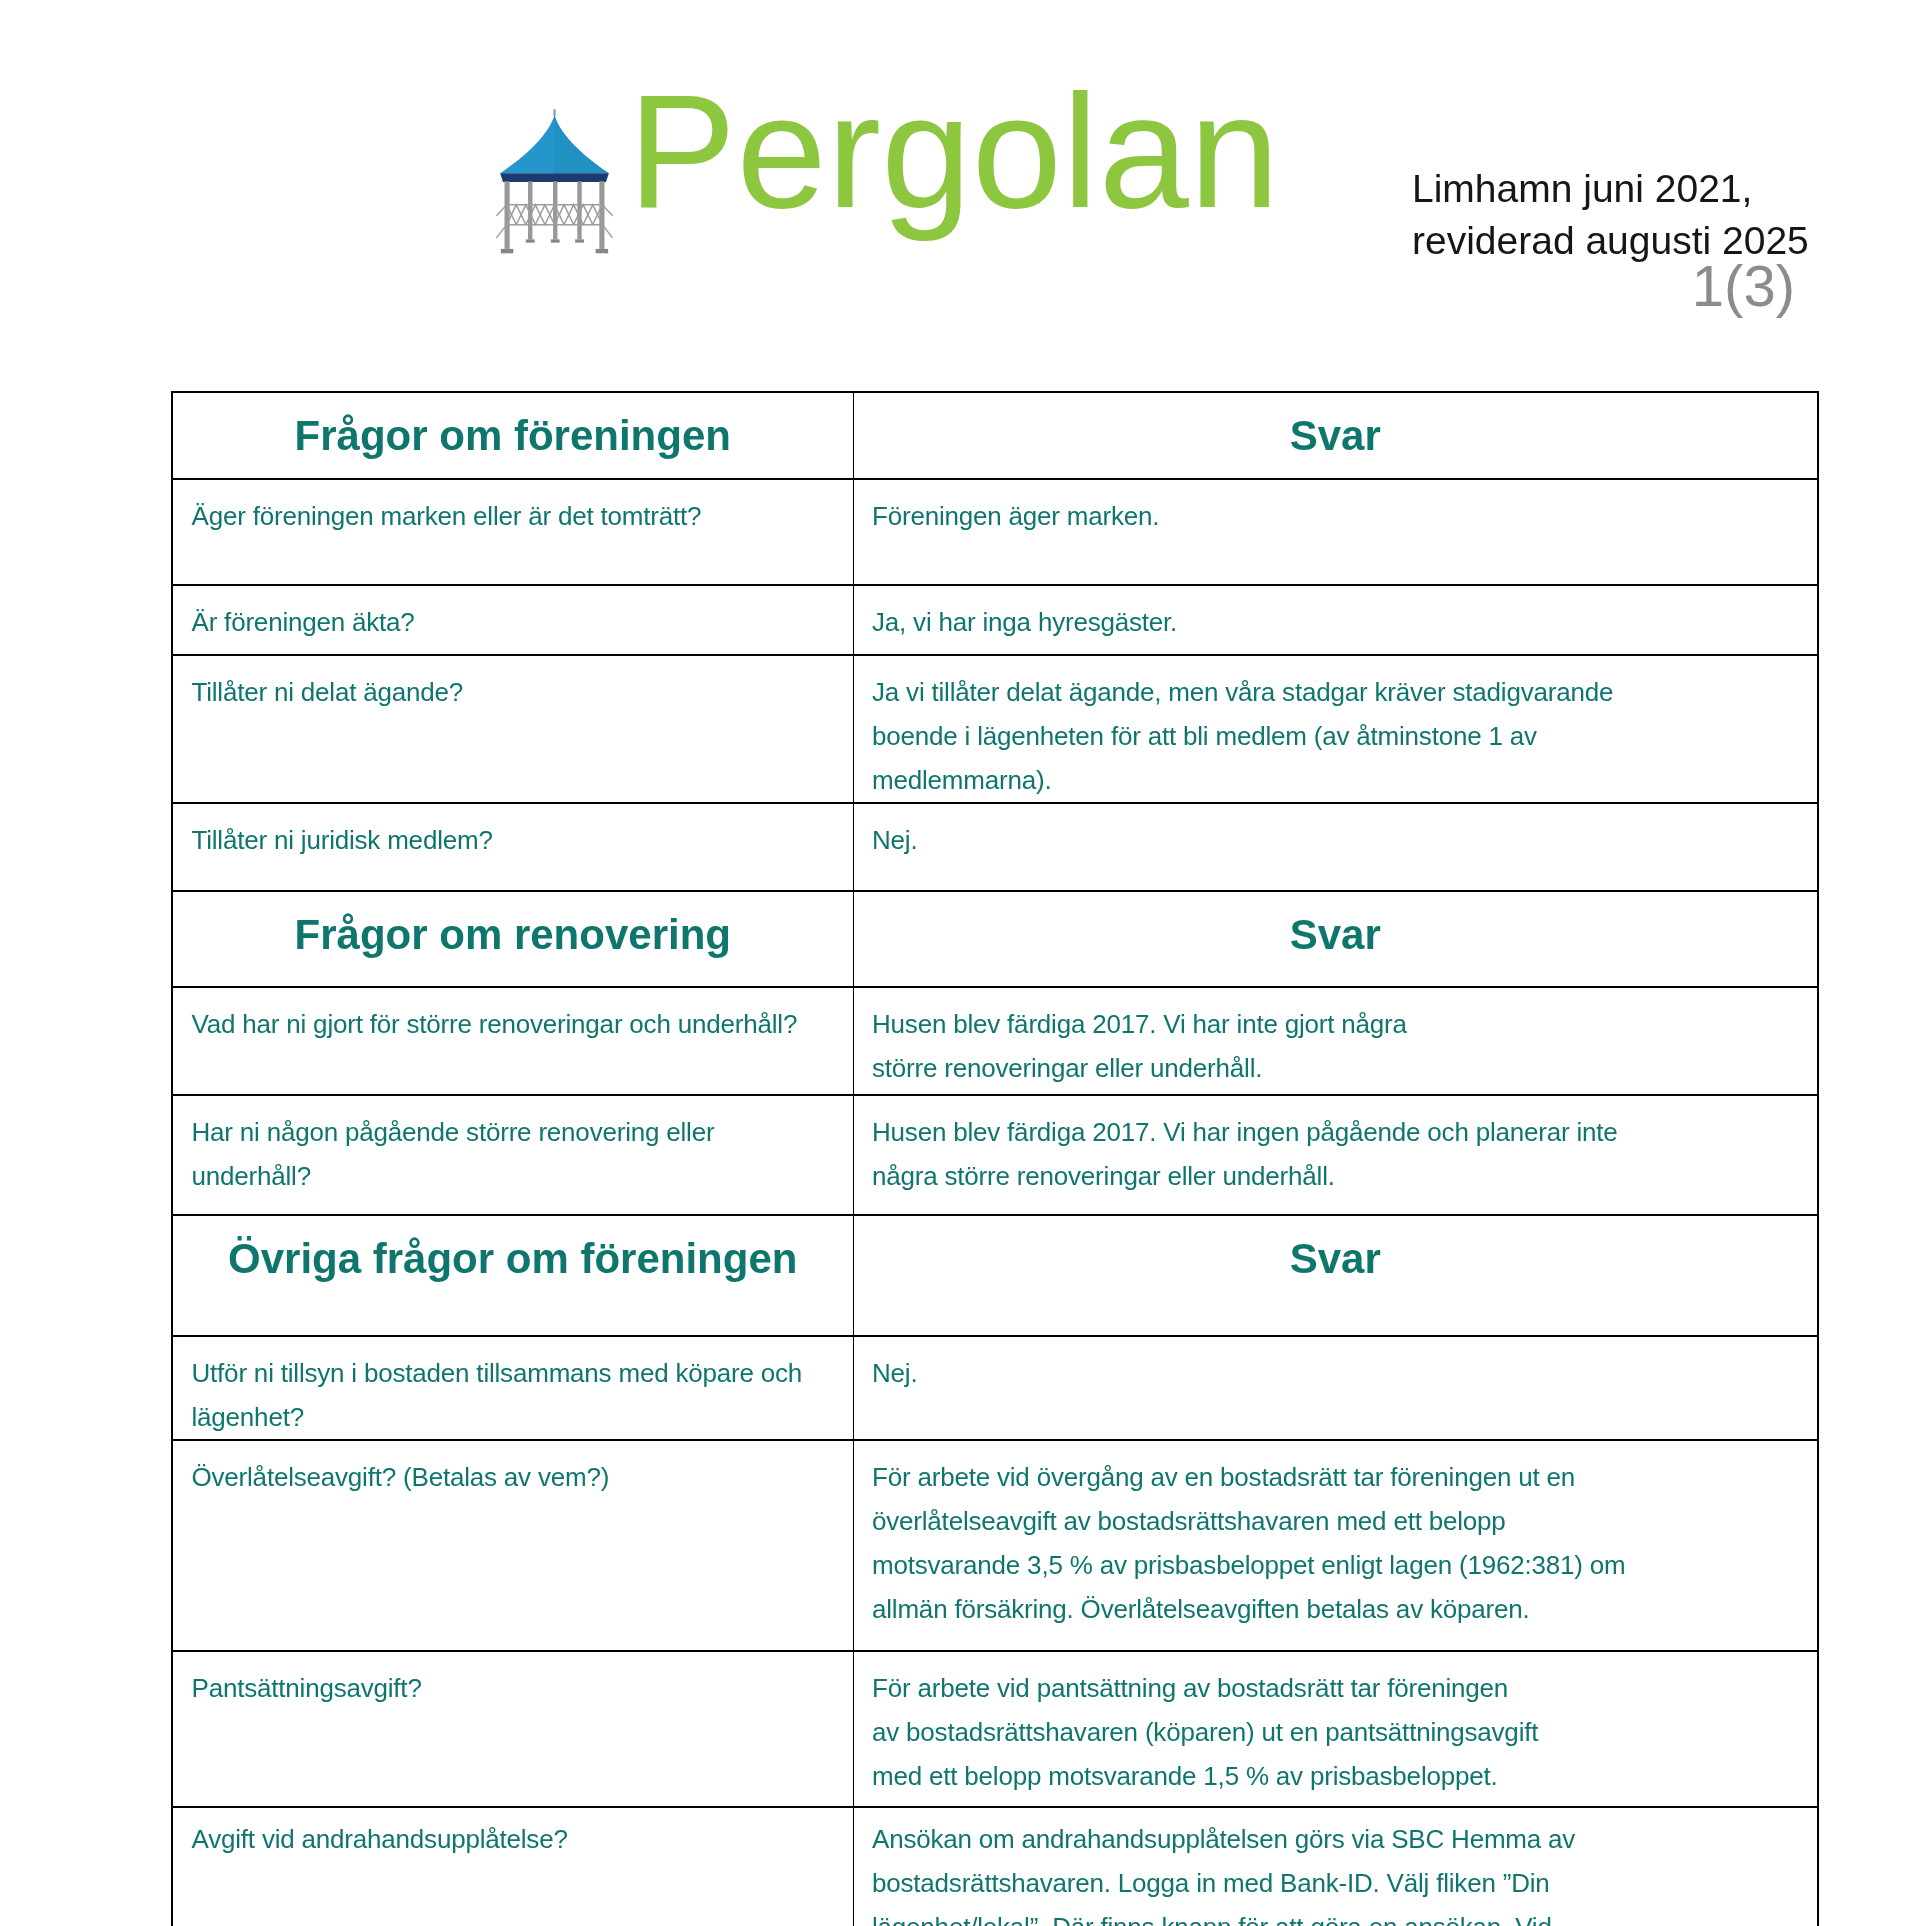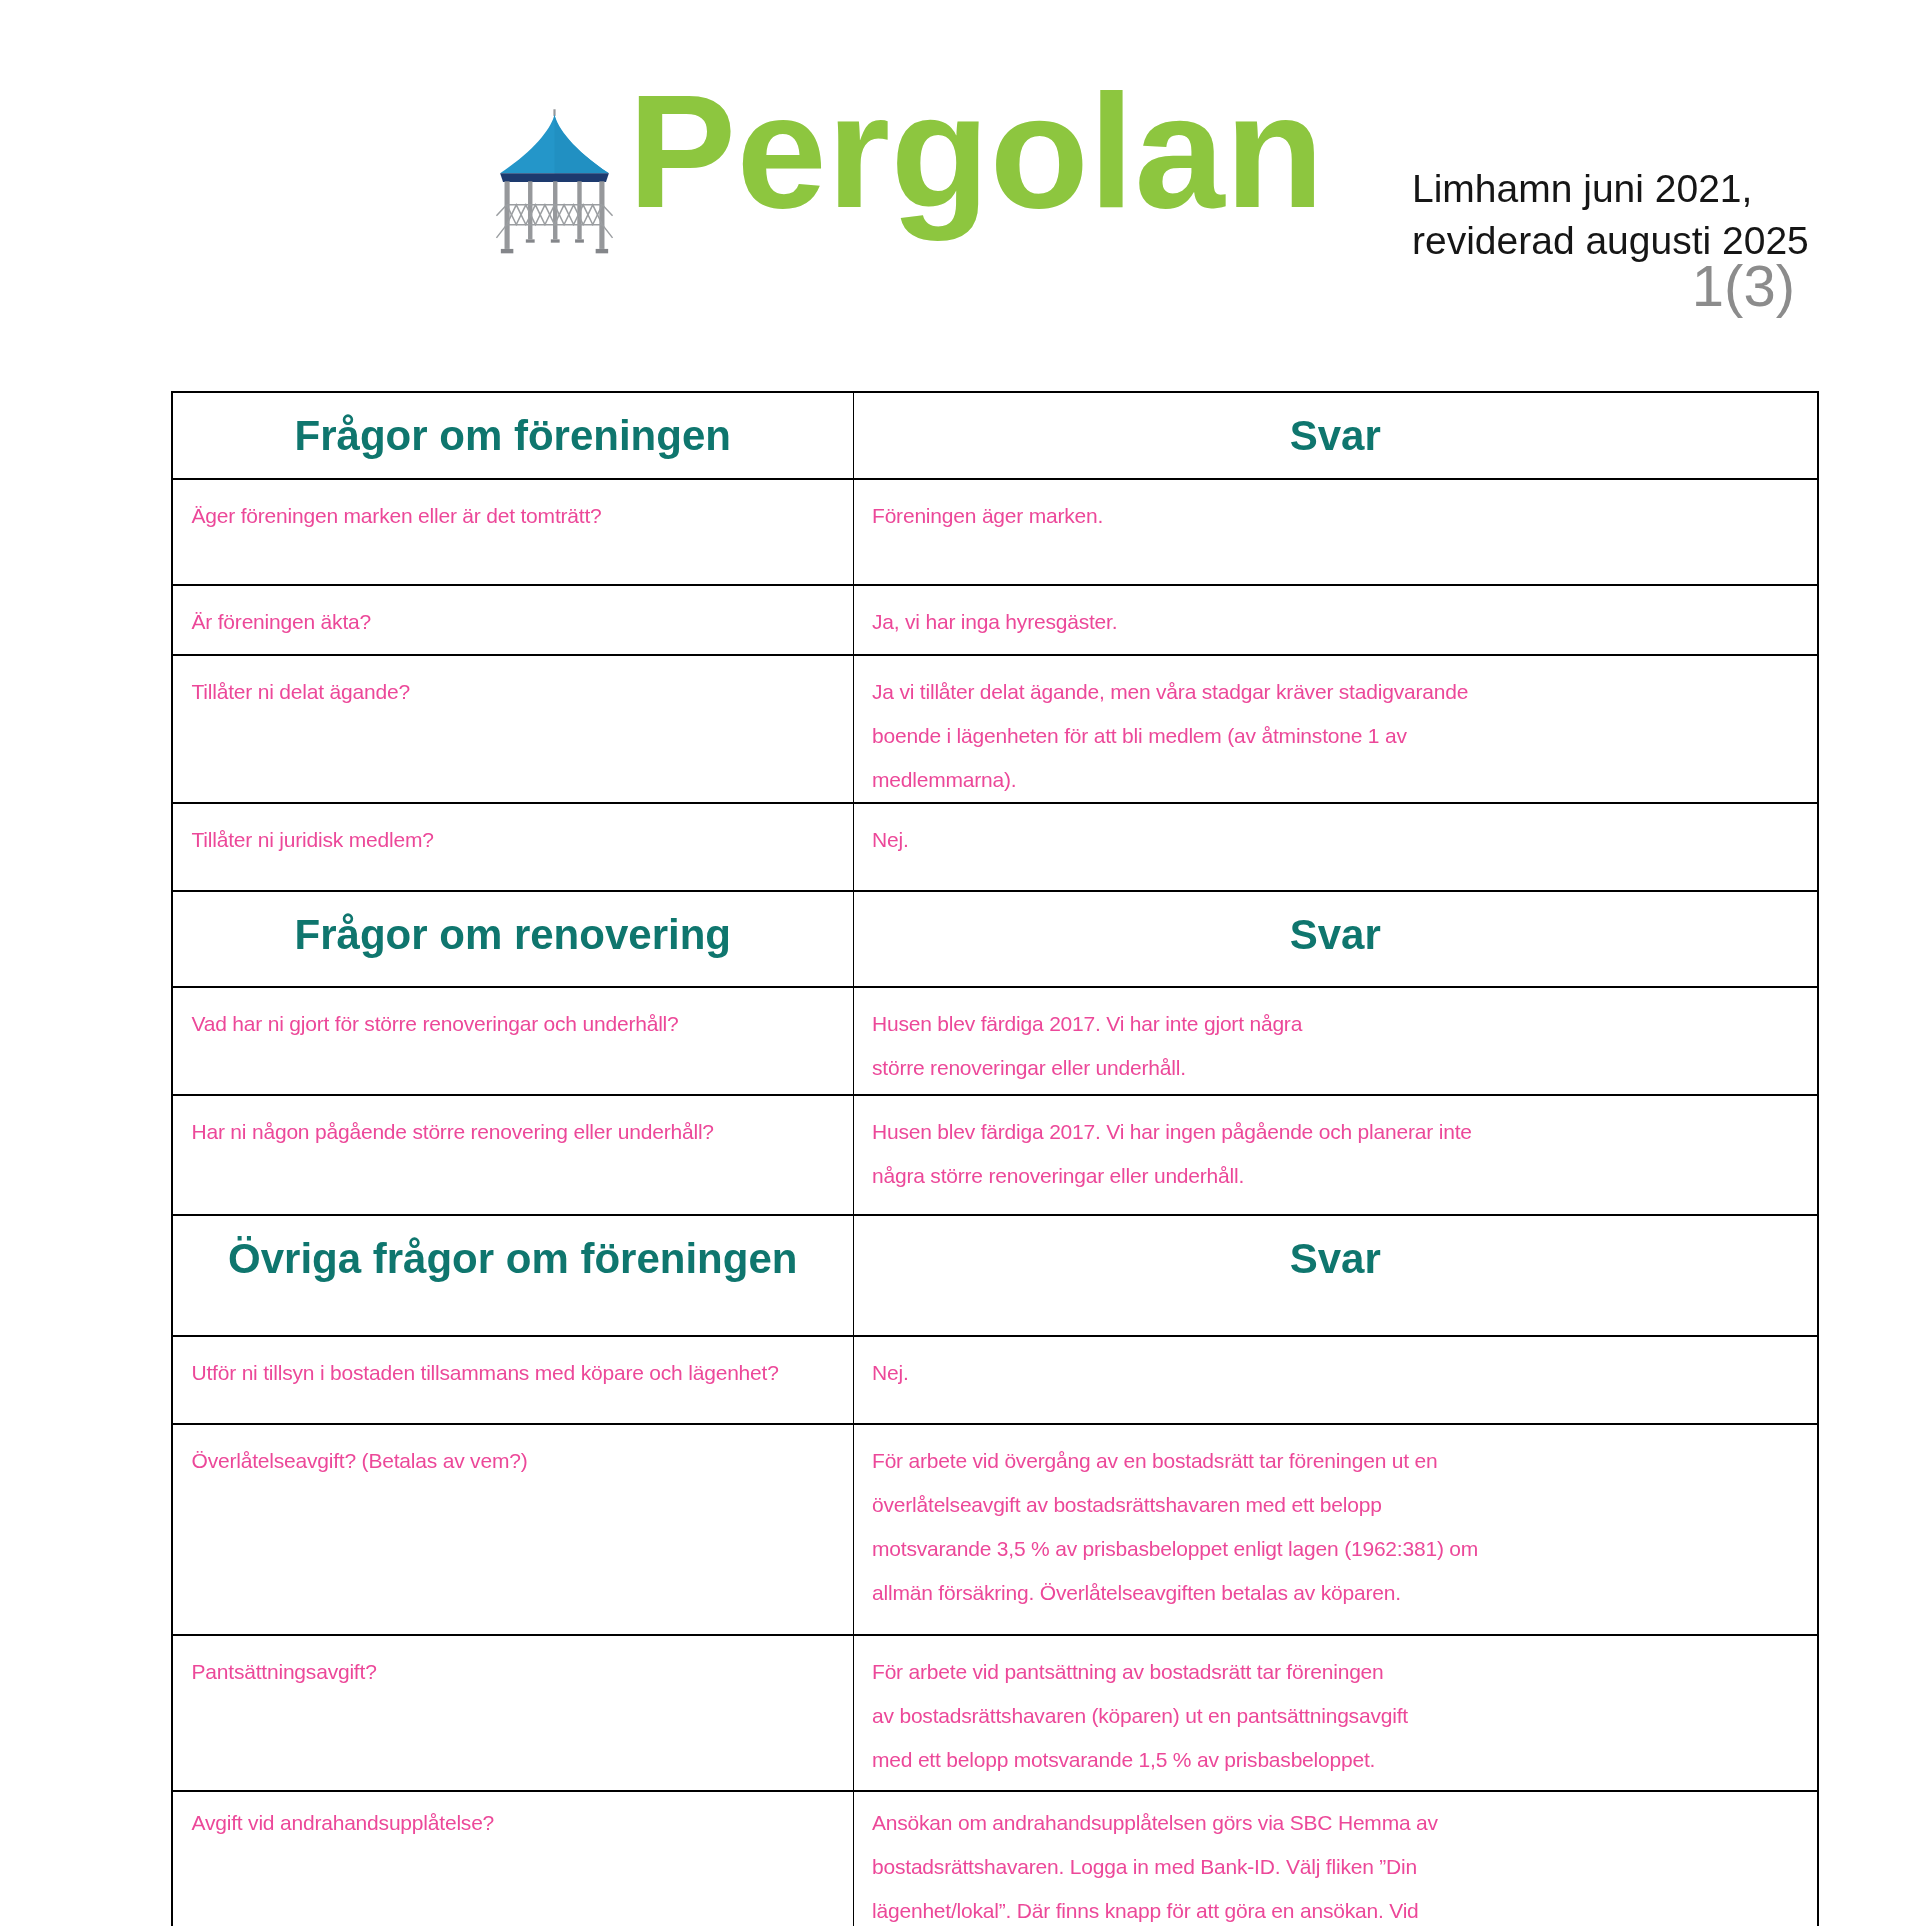--- a/index.html
+++ b/index.html
@@ -16,21 +16,21 @@
   .logo-icon{
     position:absolute;
     left:481px; top:105px;
     width:147px; height:157px;
   }
   .logo-text{
     position:absolute;
     left:628px; top:70px;
     font-size:162px;
     line-height:162px;
-    font-weight:700;
+    font-weight:400;
     color:#8dc63f;
     letter-spacing:0.4px;
     white-space:nowrap;
   }
   .date-block{
     position:absolute;
     left:1412px; top:131px;
     font-size:39px;
     line-height:52px;
     color:#161616;
@@ -68,25 +68,25 @@
     overflow:hidden;
   }
   .faq th{
     font-size:42px;
     font-weight:bold;
     padding:18.5px 18.5px 0 18.5px;
     color:#0f766e;
     text-align:center;
   }
   .faq td{
-    font-size:21px;
+    font-size:26px;
     line-height:44px;
     padding:14px 18.5px 0 18.5px;
     letter-spacing:-0.2px;
-    color:#ec4899;
+    color:#0f766e;
   }
   .faq td.tight{padding-top:8.5px;}
   .answer{white-space:pre-line;}
   .q-gray{color:#3f3f3f;}
   
   .r1{height:87px}.r2{height:106px}.r3{height:70px}.r4{height:132px}
   .r5{height:88px}.r6{height:96px}.r7{height:108px}.r8{height:120px}
   .r9{height:121px}.r10{height:88px}.r11{height:211px}.r12{height:156px}
   .r13{height:362px}
 </style>

